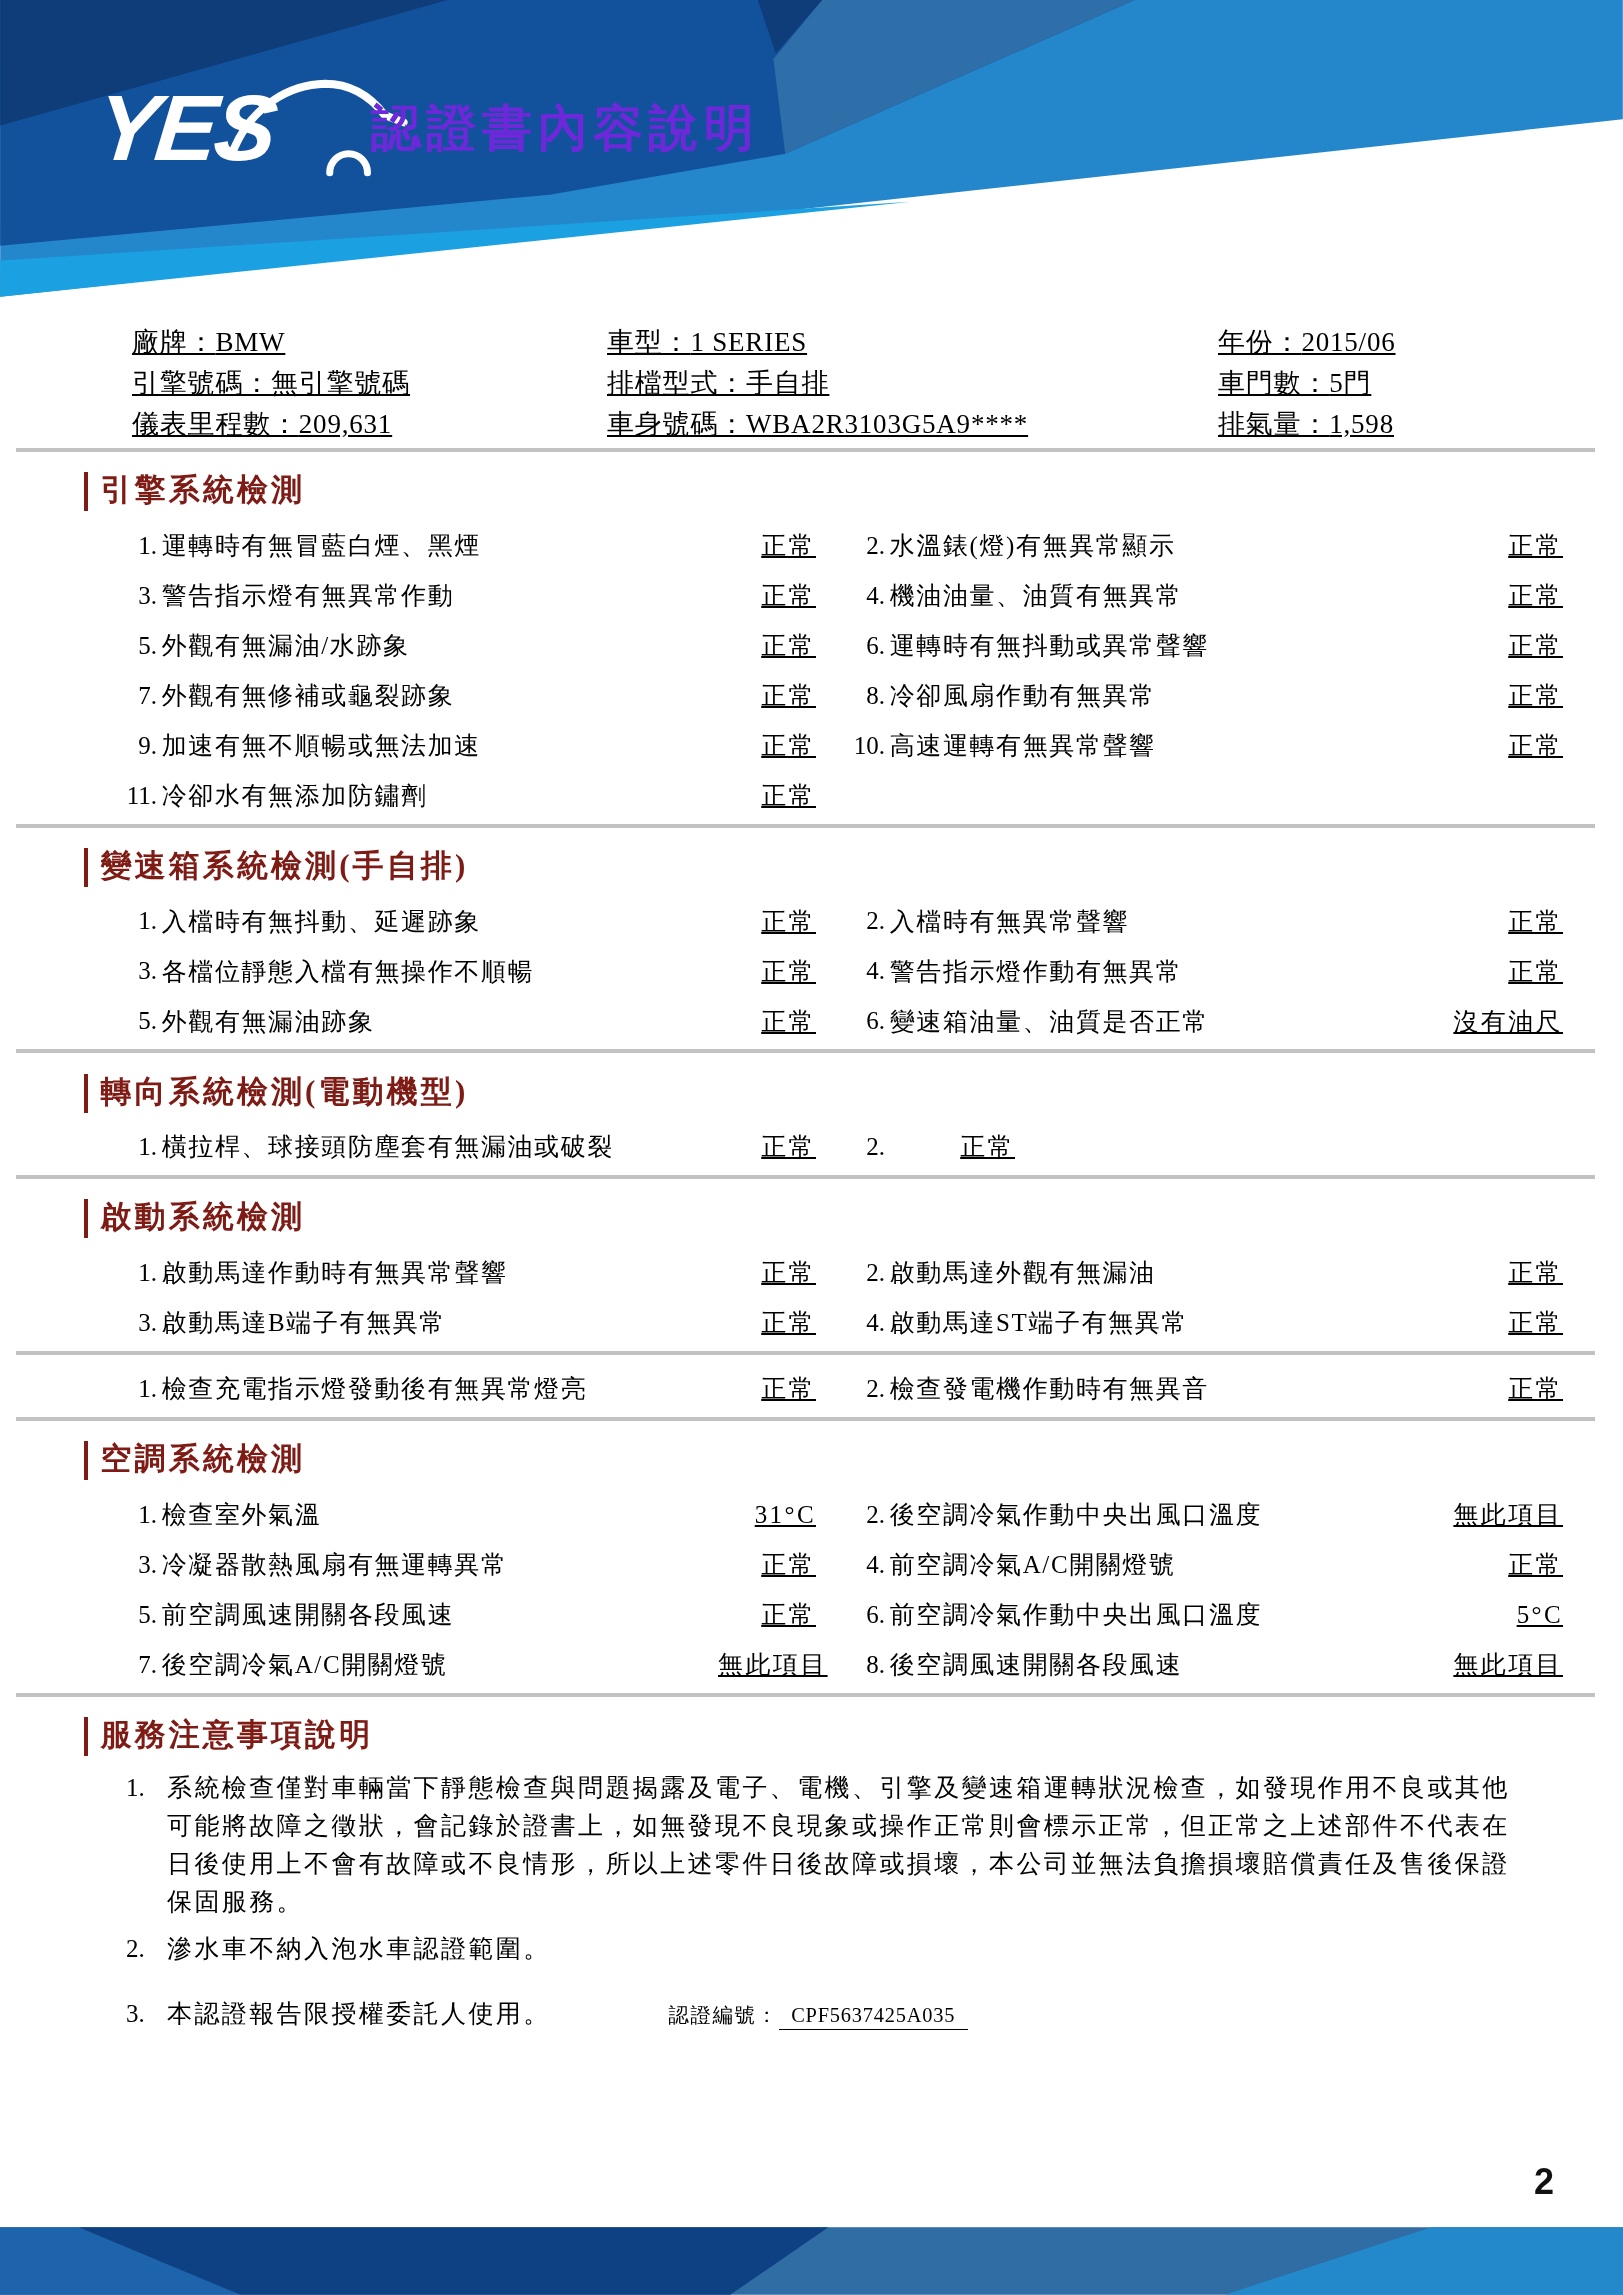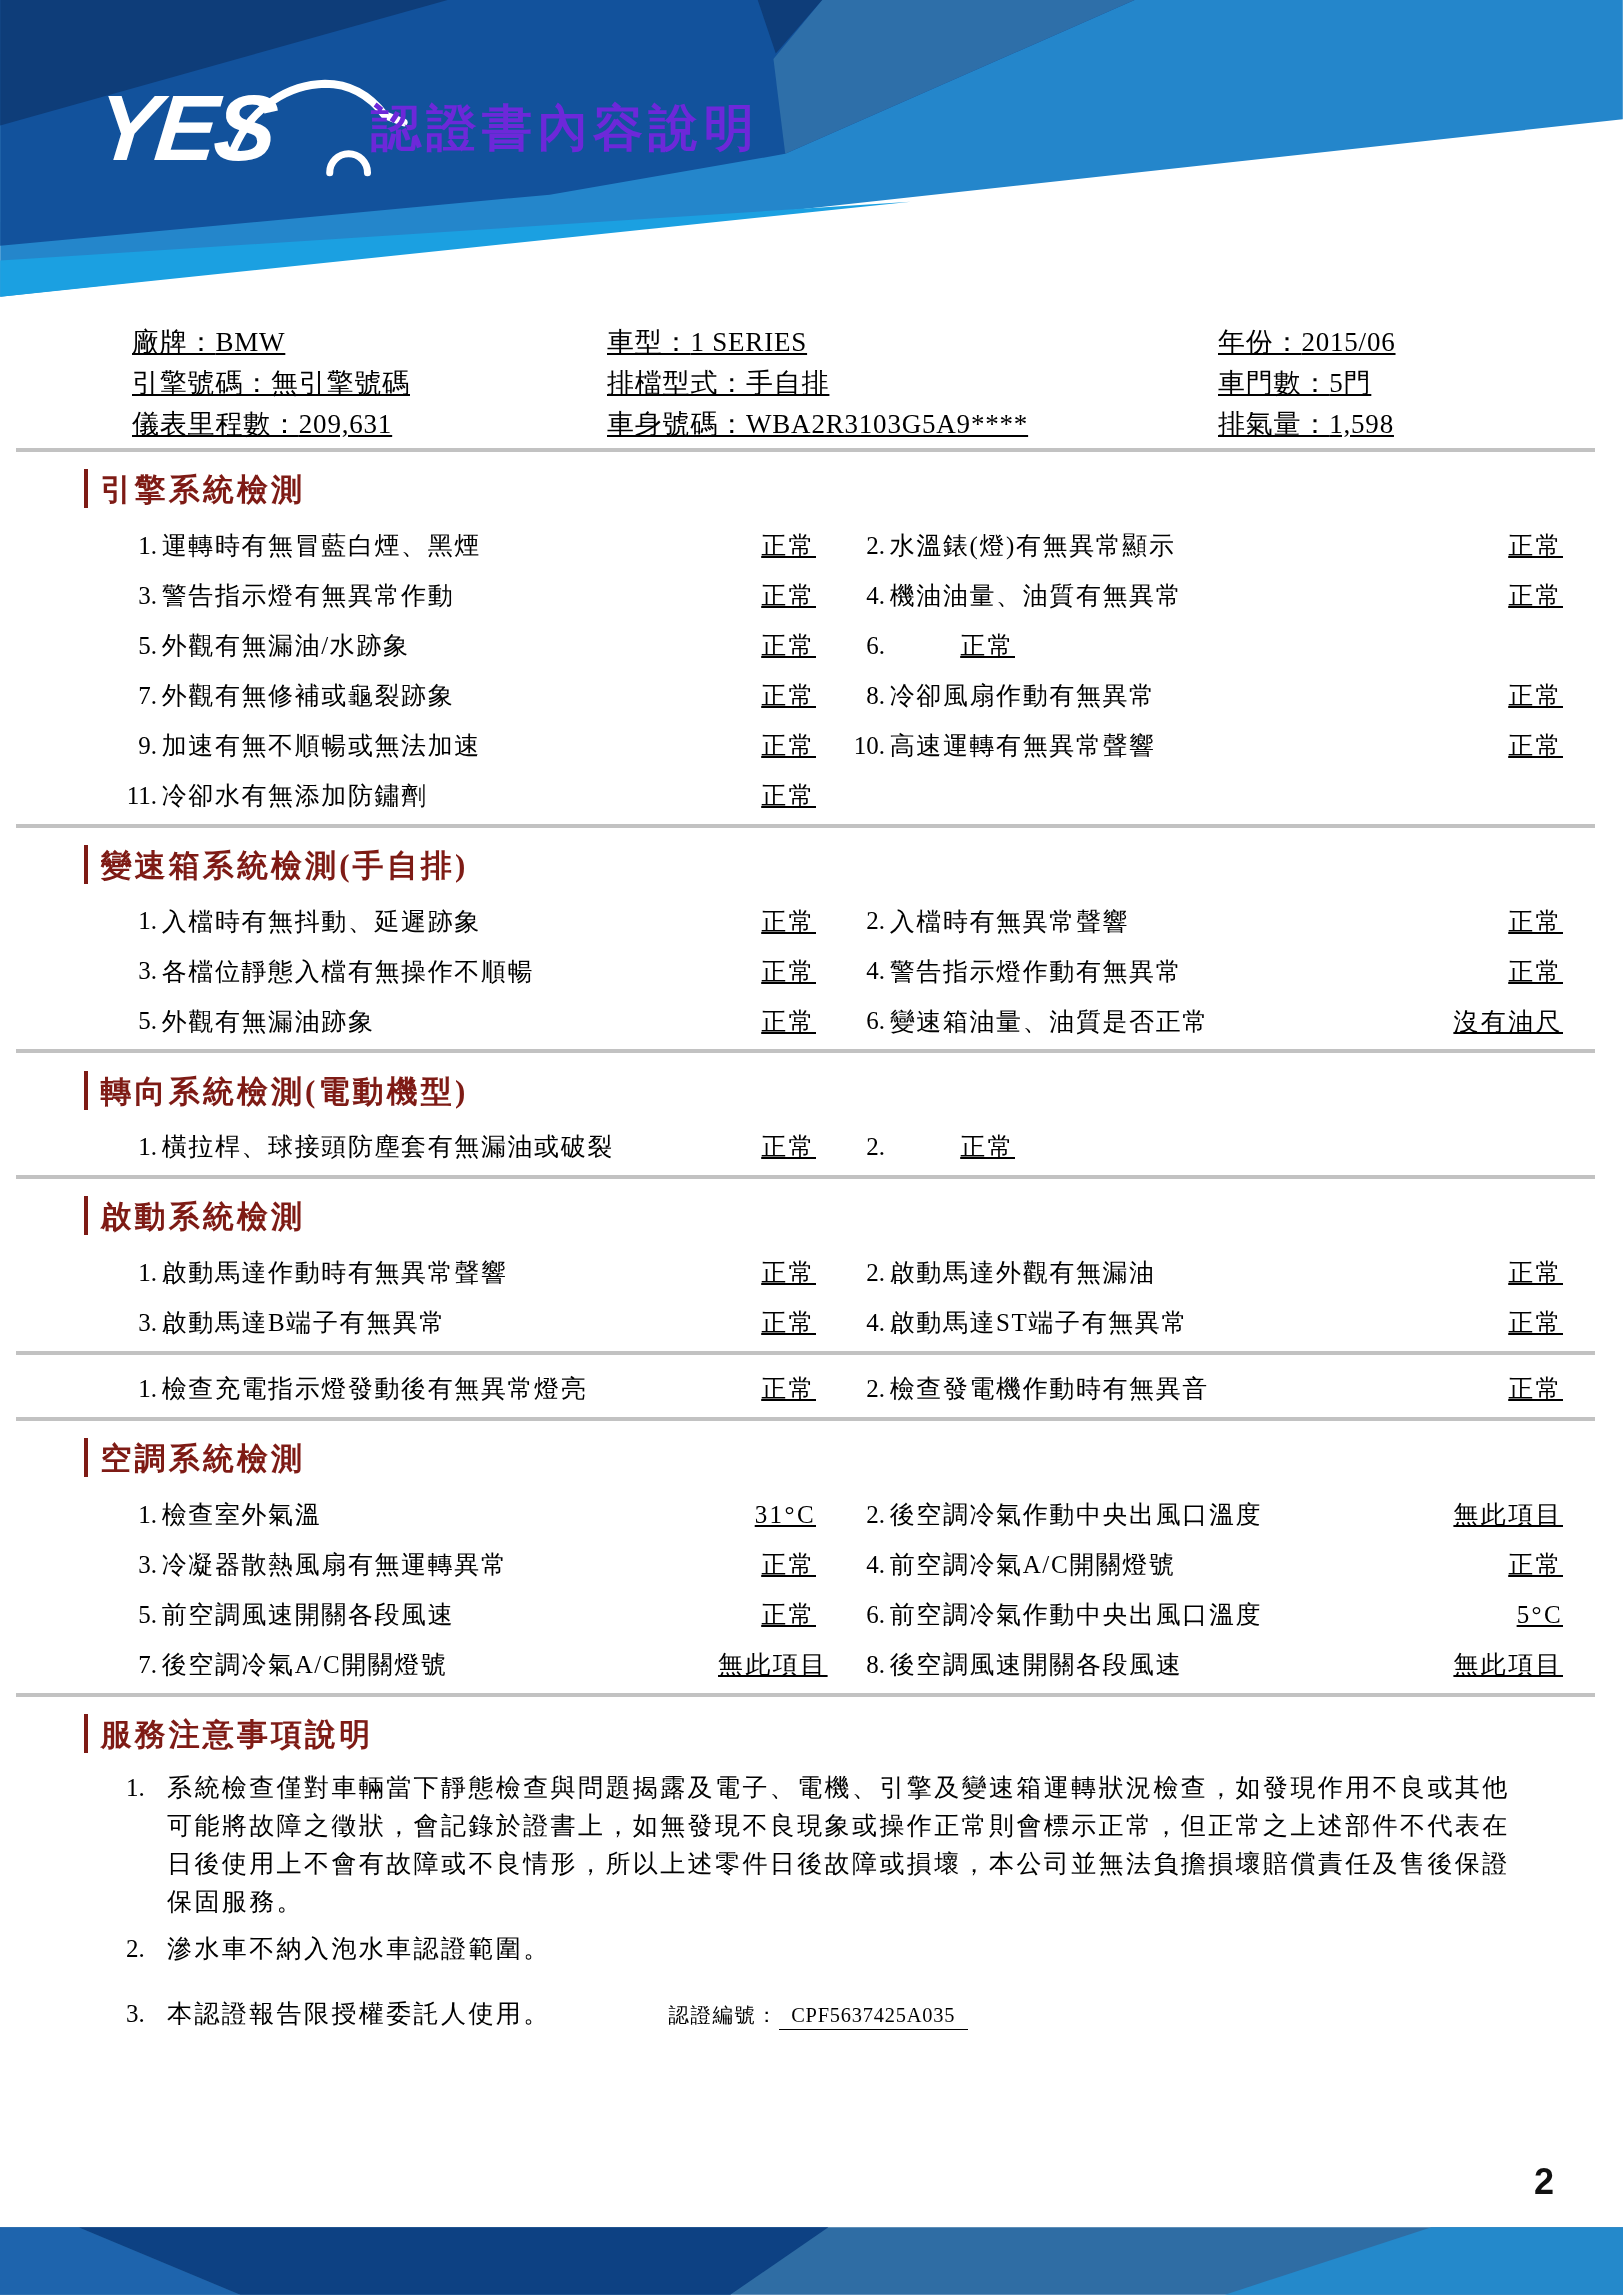--- a/index.html
+++ b/index.html
@@ -13,21 +13,21 @@
             transform:skewX(-6deg);letter-spacing:-3.1px;}
   .car-svg{position:absolute;left:132px;top:-12.6px;}
   .page-title{position:absolute;left:371px;top:95px;margin:0;font-family:"Liberation Sans",sans-serif;
               font-weight:bold;font-size:50px;color:#6d28d9;letter-spacing:5.5px;}
   
   .content{position:absolute;top:314px;left:0;width:1623px;}
   .info-grid{display:grid;grid-template-columns:475px 611px 1fr;padding:7.9px 31px 0 132px;
              font-size:27px;letter-spacing:0.8px;text-decoration:underline;}
   .info-cell{height:41px;display:flex;align-items:center;white-space:nowrap;}
   .divider{height:3.9px;background:#c2c2c2;margin:3.1px 28px 0 15.7px;}
-  .sec-title{display:flex;align-items:flex-start;margin:17.3px 0 0 84px;}
+  .sec-title{display:flex;align-items:flex-end;margin:17.3px 0 0 84px;}
   .sec-bar{width:3.9px;height:39px;background:#7e1b15;margin-right:12.6px;}
   .sec-text{font-size:31px;font-weight:bold;color:#7e1b15;letter-spacing:3.1px;}
   .items{margin:9.4px 60px 0 82px;}
   .item-row{display:flex;height:50px;align-items:center;font-size:25px;}
   .item{display:flex;align-items:center;min-width:0;}
   .item.l{width:734px;}
   .item.r{flex:1;}
   .no{text-align:right;flex-shrink:0;}
   .l .no{width:75px;}
   .r .no{width:69px;}
@@ -144,20 +144,21 @@
             </div>
         </div>
         <div class="item-row">
           <div class="item l">
               <span class="no">5.</span>
               <span class="txt">外觀有無漏油/水跡象</span>
               <span class="val">正常</span>
             </div>
           <div class="item r">
               <span class="no">6.</span>
+              <span class="txt">運轉時有無抖動或異常聲響</span>
               <span class="val">正常</span>
             </div>
         </div>
         <div class="item-row">
           <div class="item l">
               <span class="no">7.</span>
               <span class="txt">外觀有無修補或龜裂跡象</span>
               <span class="val">正常</span>
             </div>
           <div class="item r">

